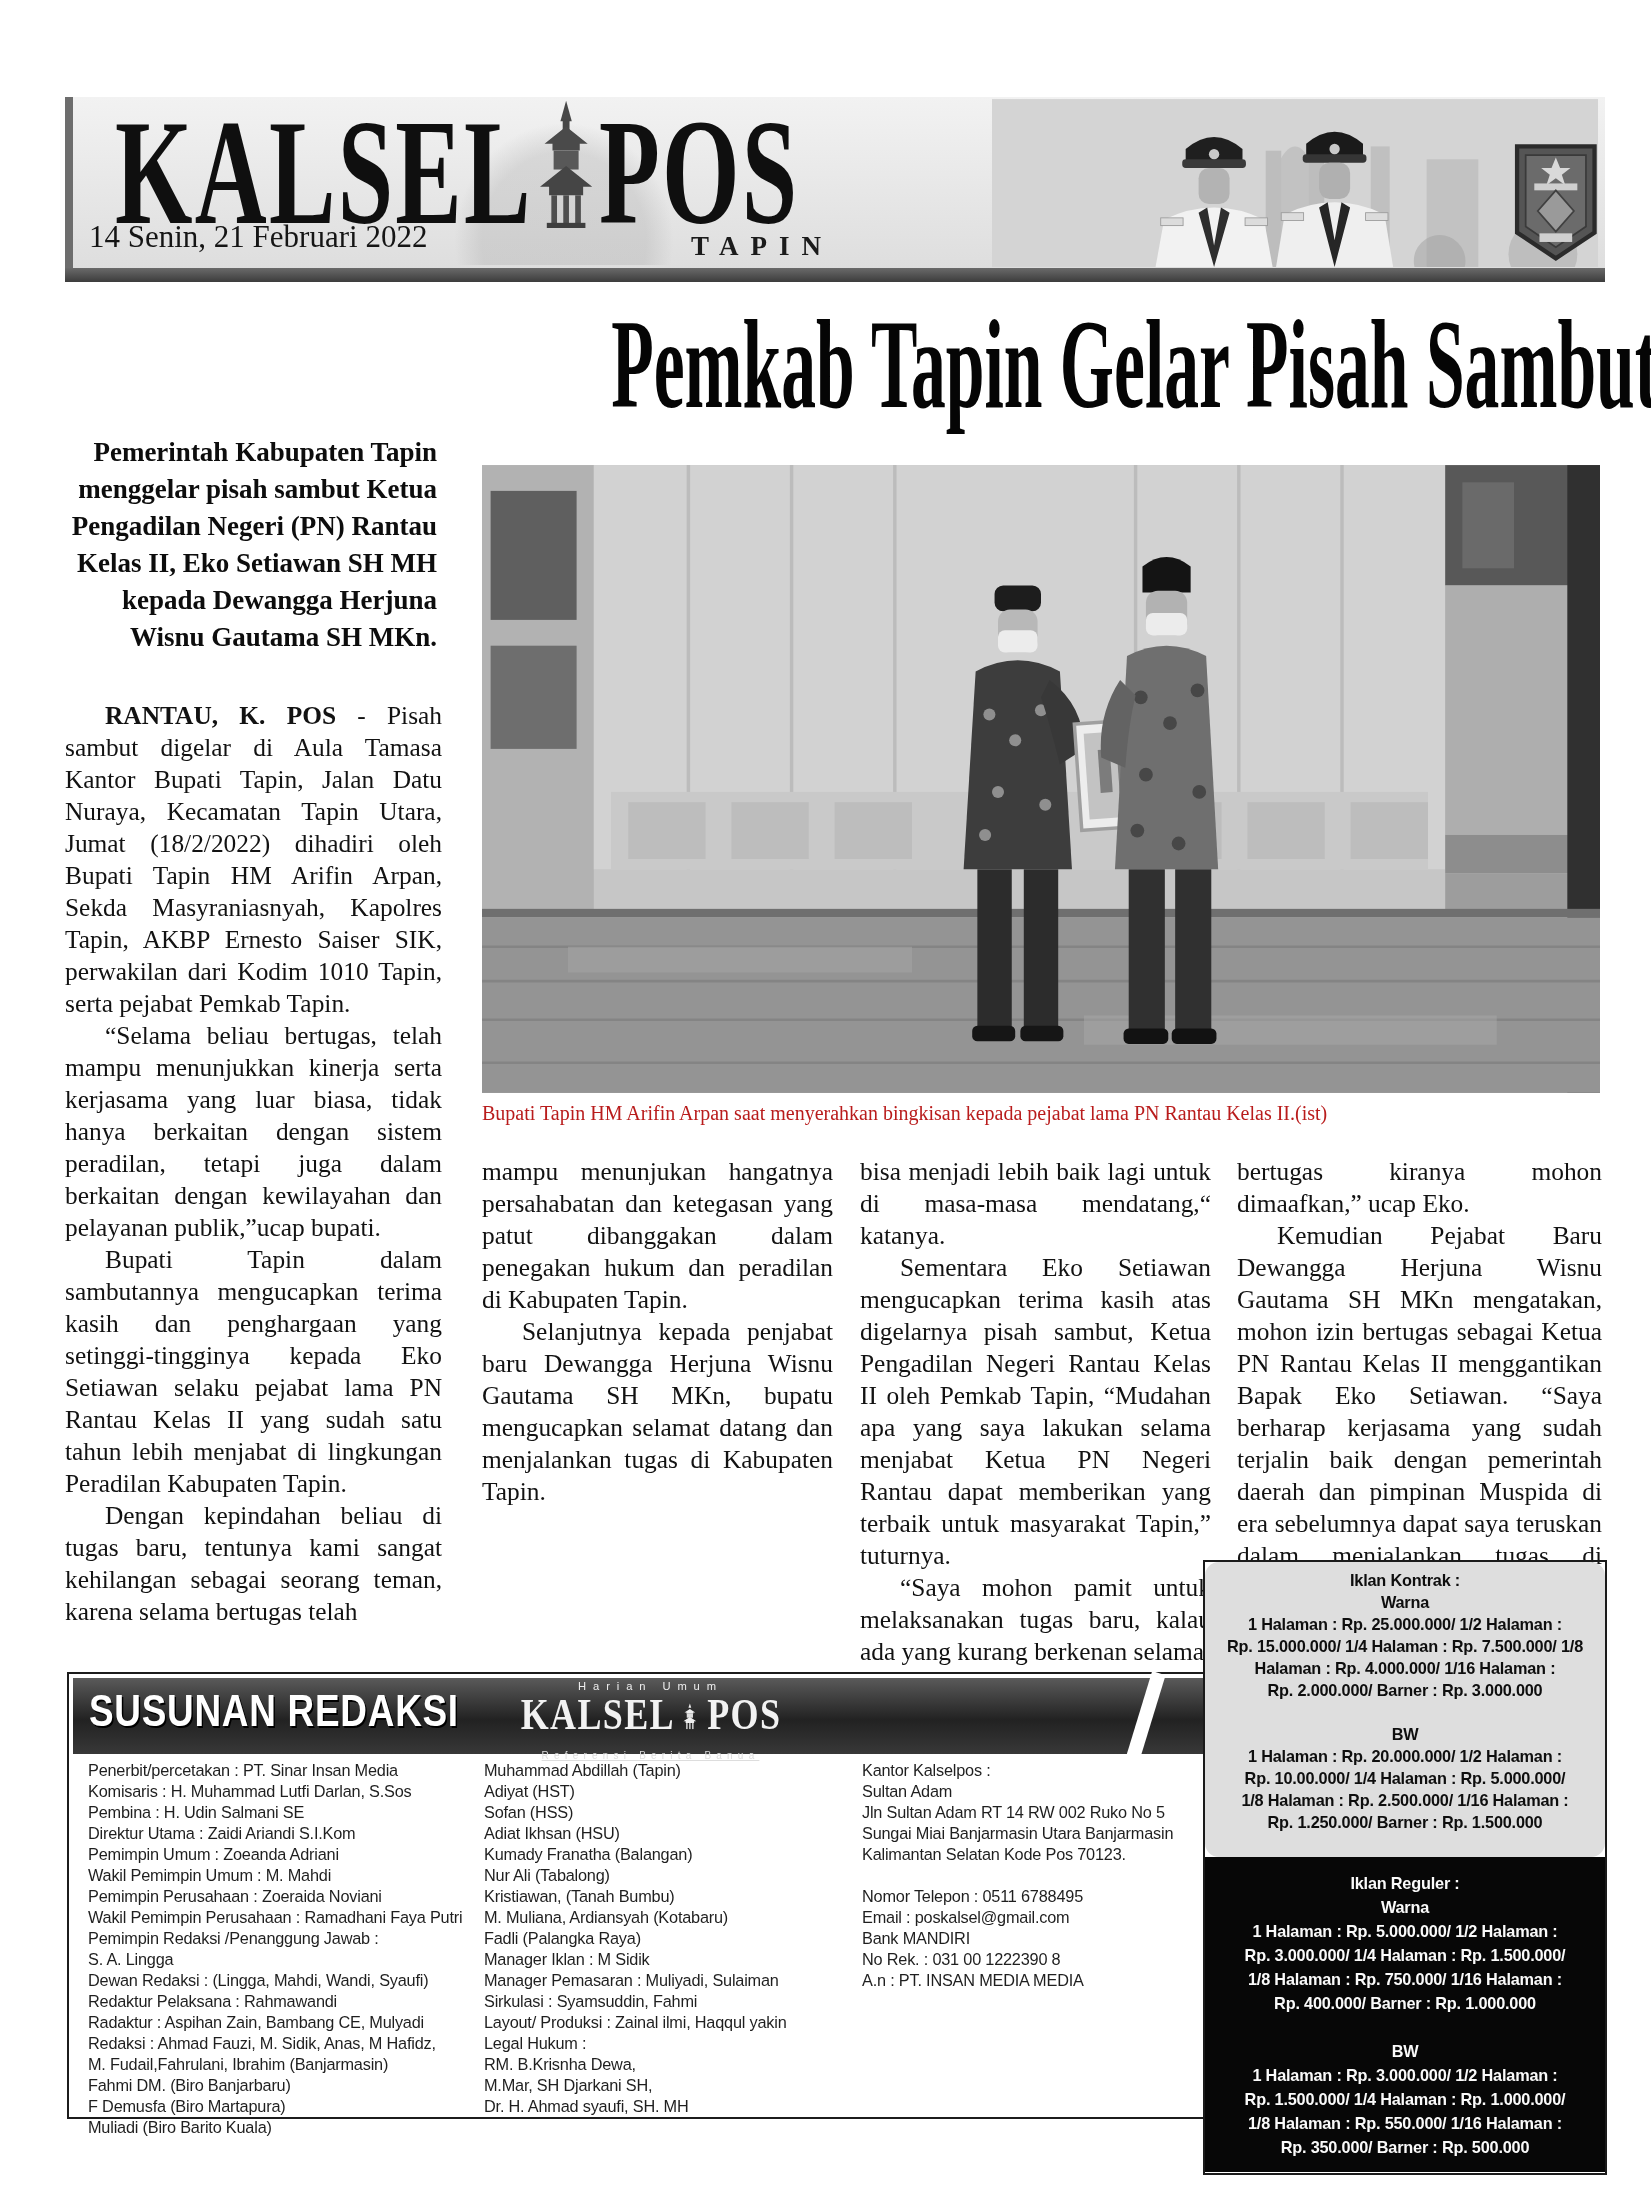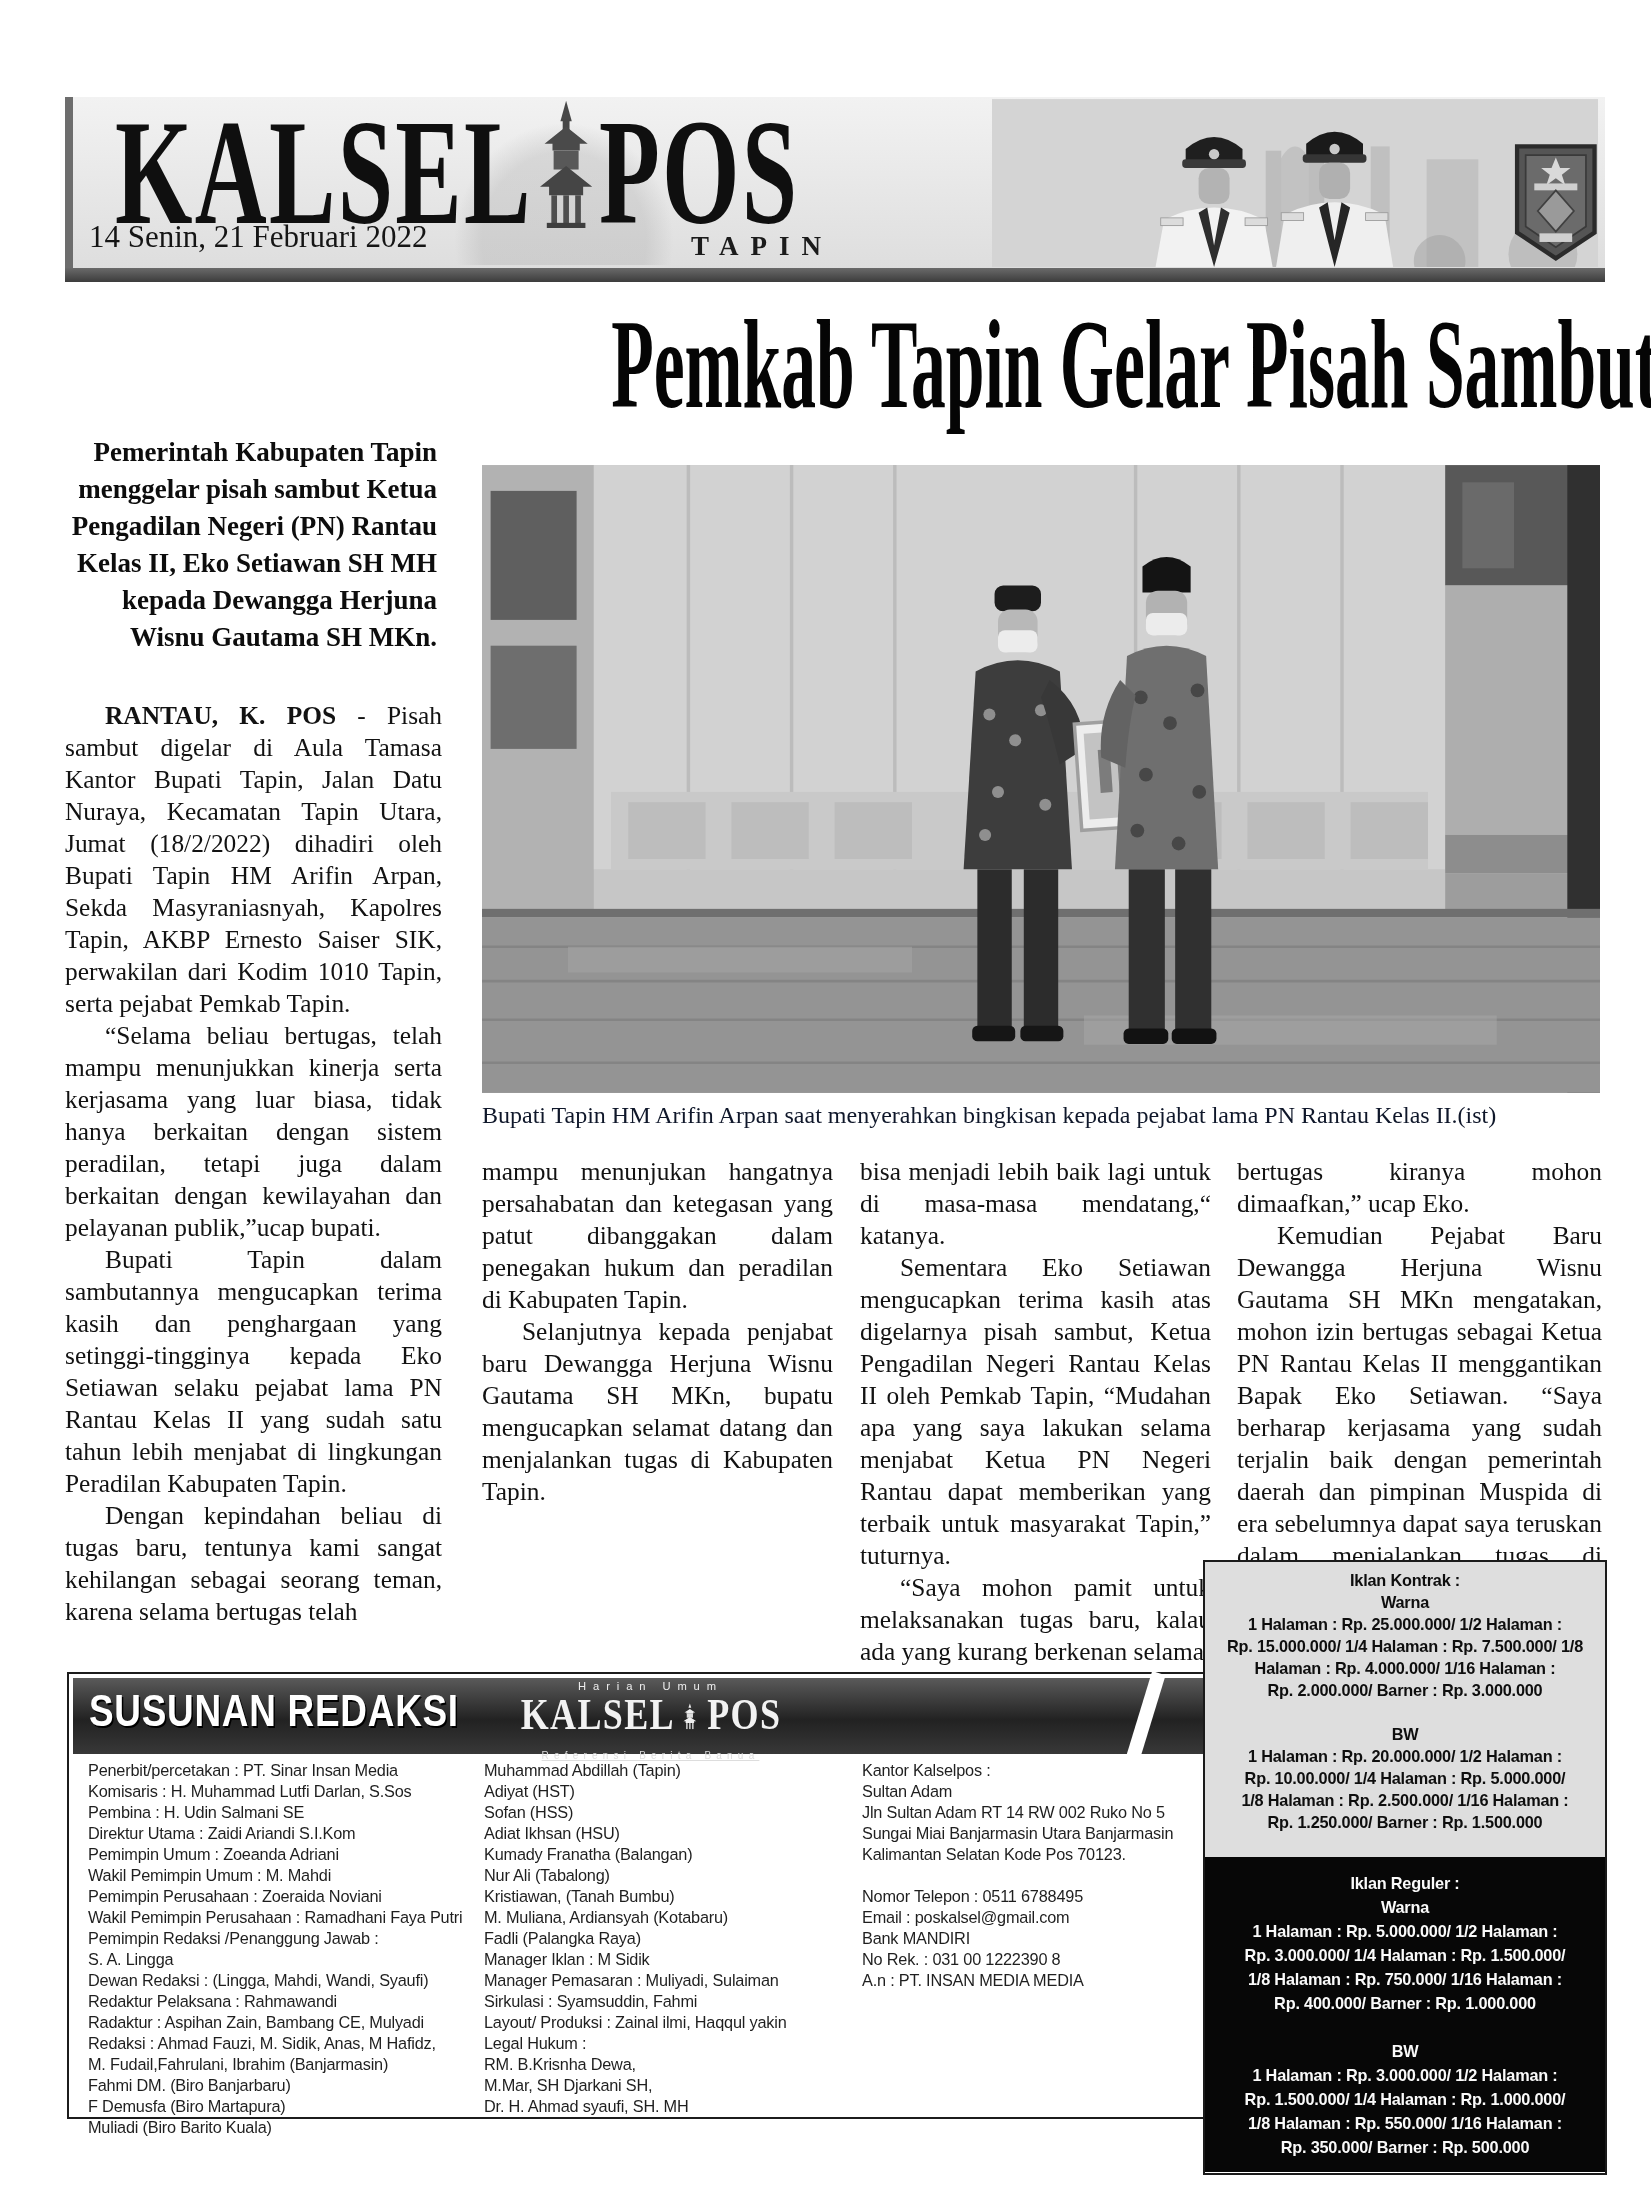--- a/index.html
+++ b/index.html
@@ -34,21 +34,21 @@
   .article-col{font-size:25.4px;line-height:32px;text-align:justify;color:#121212;}
   .article-col p{margin:0;text-indent:40px;}
   .article-col.cont [data-list] p:first-child{text-indent:0;}
   .col1{position:absolute;left:65px;top:699px;width:377px;}
   .col2{position:absolute;left:482px;top:1155px;width:351px;}
   .col3{position:absolute;left:860px;top:1155px;width:351px;}
   .col4{position:absolute;left:1237px;top:1155px;width:365px;}
 
   
   .photo{position:absolute;left:482px;top:465px;width:1118px;height:628px;background:#bfbfbf;}
-  .caption{position:absolute;left:482px;top:1102px;width:1118px;font-size:24px;color:#0f172a;}
+  .caption{position:absolute;left:482px;top:1102px;width:1118px;font-size:20px;color:#b91c1c;}
 
   
   .redaksi{position:absolute;left:67px;top:1672px;width:1167px;height:447px;
            border:2.6px solid #1c1c1c;background:#fff;box-sizing:border-box;}
   .redaksi-band{position:absolute;left:4.3px;top:4.3px;right:4.3px;height:76px;
                 background:linear-gradient(#5a5a5a,#222 55%,#383838);}
   .redaksi-header{position:absolute;left:15.5px;top:6.9px;font-family:"Liberation Sans",sans-serif;
                   font-size:45px;font-weight:bold;color:#fff;letter-spacing:0.9px;
                   transform:scaleX(.82);transform-origin:left top;white-space:nowrap;
                   text-shadow:1.7px 1.7px 0 #000;}
@@ -64,21 +64,21 @@
              line-height:21px;color:#1f1f1f;letter-spacing:-0.2px;}
   .staff-col .line{white-space:nowrap;}
   .staff-1{left:19px;width:379px;}
   .staff-2{left:415px;width:370px;}
   .staff-3{left:793px;width:327px;}
 
   
   .ads{position:absolute;left:1203px;top:1560px;width:404px;height:615px;
        border:2.6px solid #1a1a1a;box-sizing:border-box;font-family:"Liberation Sans",sans-serif;}
   .ads-light{position:absolute;left:0;top:0;width:100%;height:295px;background:#dedede;
-             color:#0e0e0e;}
+             color:#0e0e0e;border-radius:14px;}
   .ads-dark{position:absolute;left:0;top:295px;width:100%;height:315px;background:#070707;color:#fafafa;}
   .ads .line{white-space:nowrap;text-align:center;font-weight:bold;font-size:16.3px;
              line-height:22px;letter-spacing:-0.2px;}
   .ads-dark .line{line-height:24px;}
   .ads-light .pad{height:6.9px;}
   .ads-dark .pad{height:13.8px;}
 </style>
 </head>
 <body>
 

